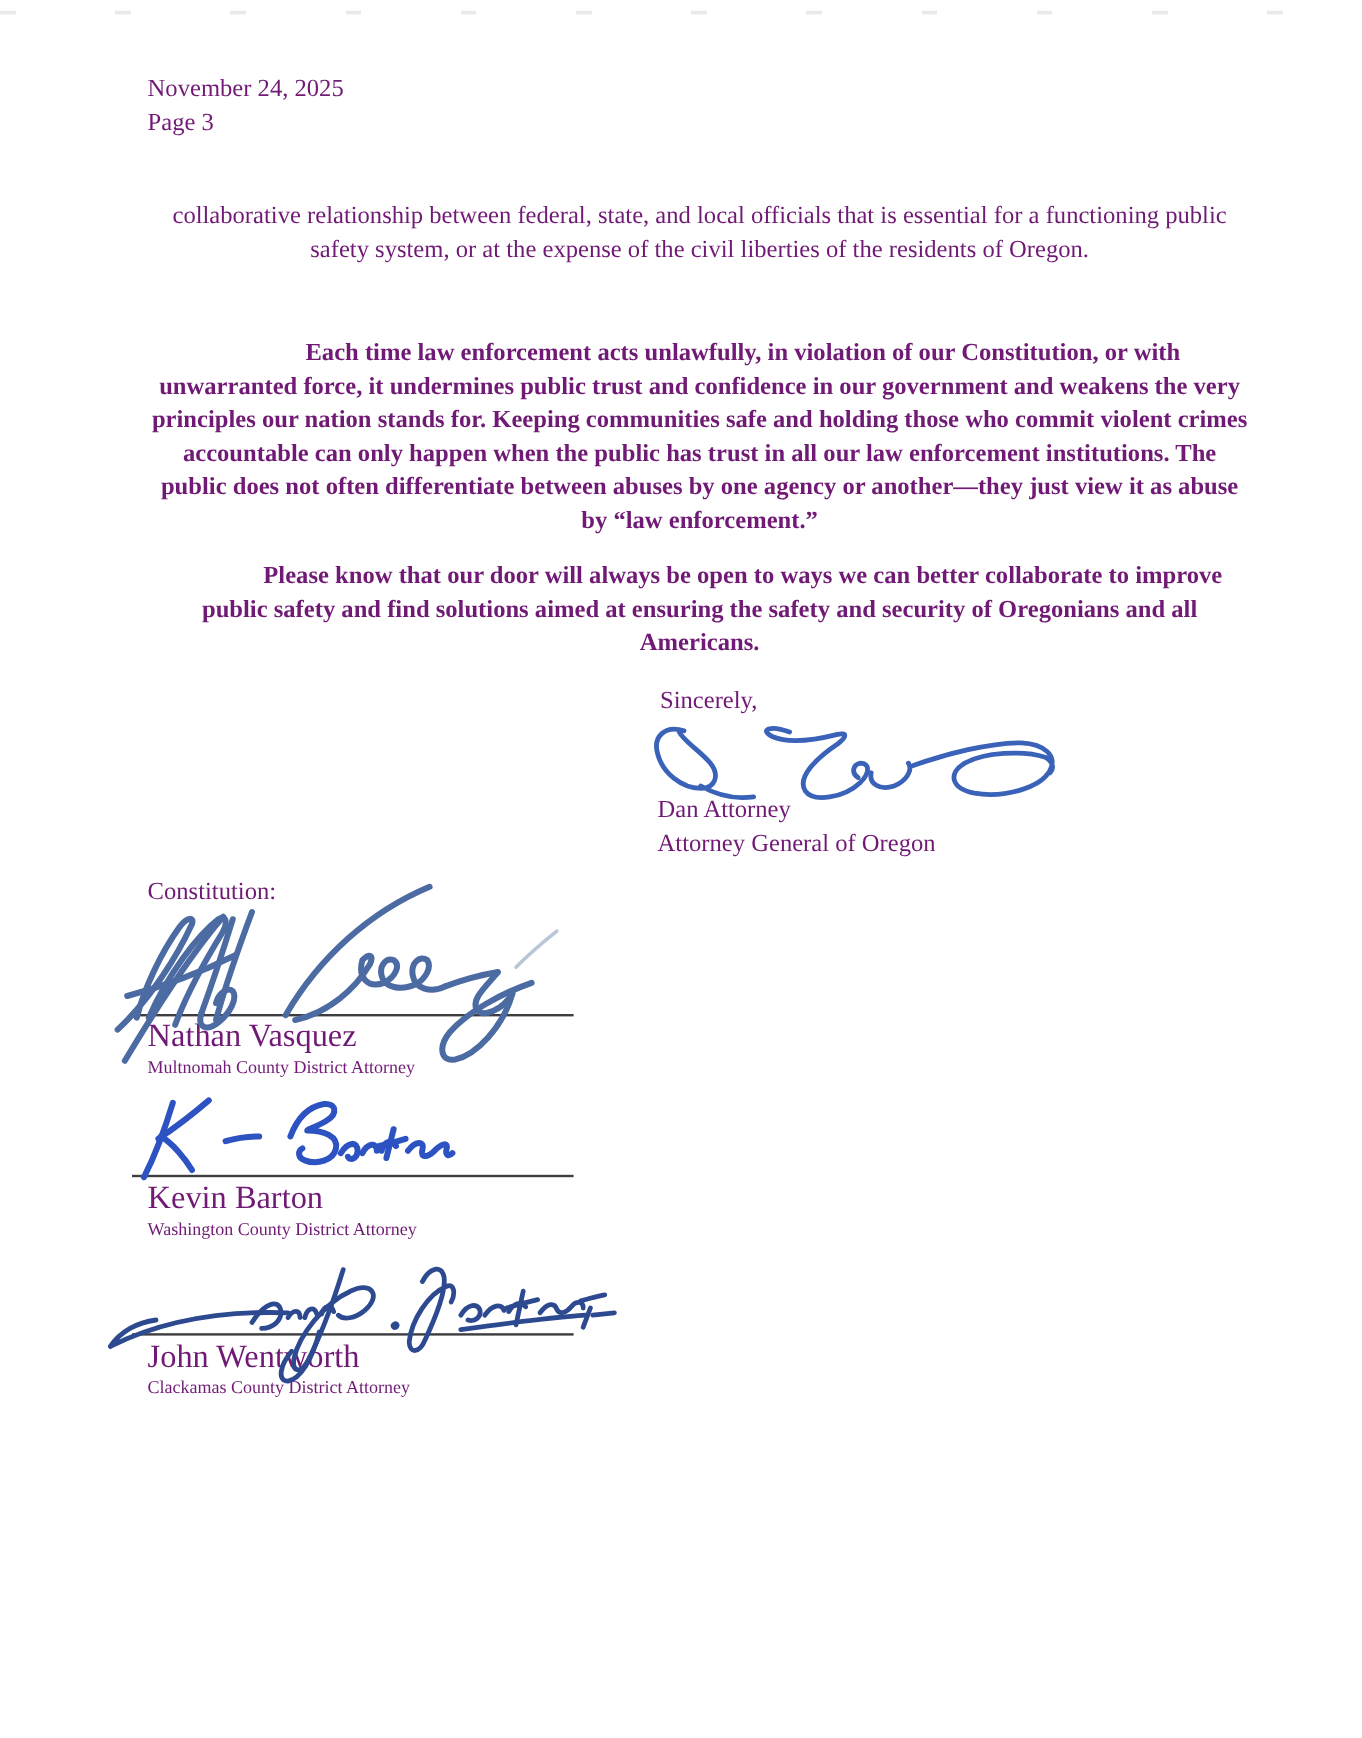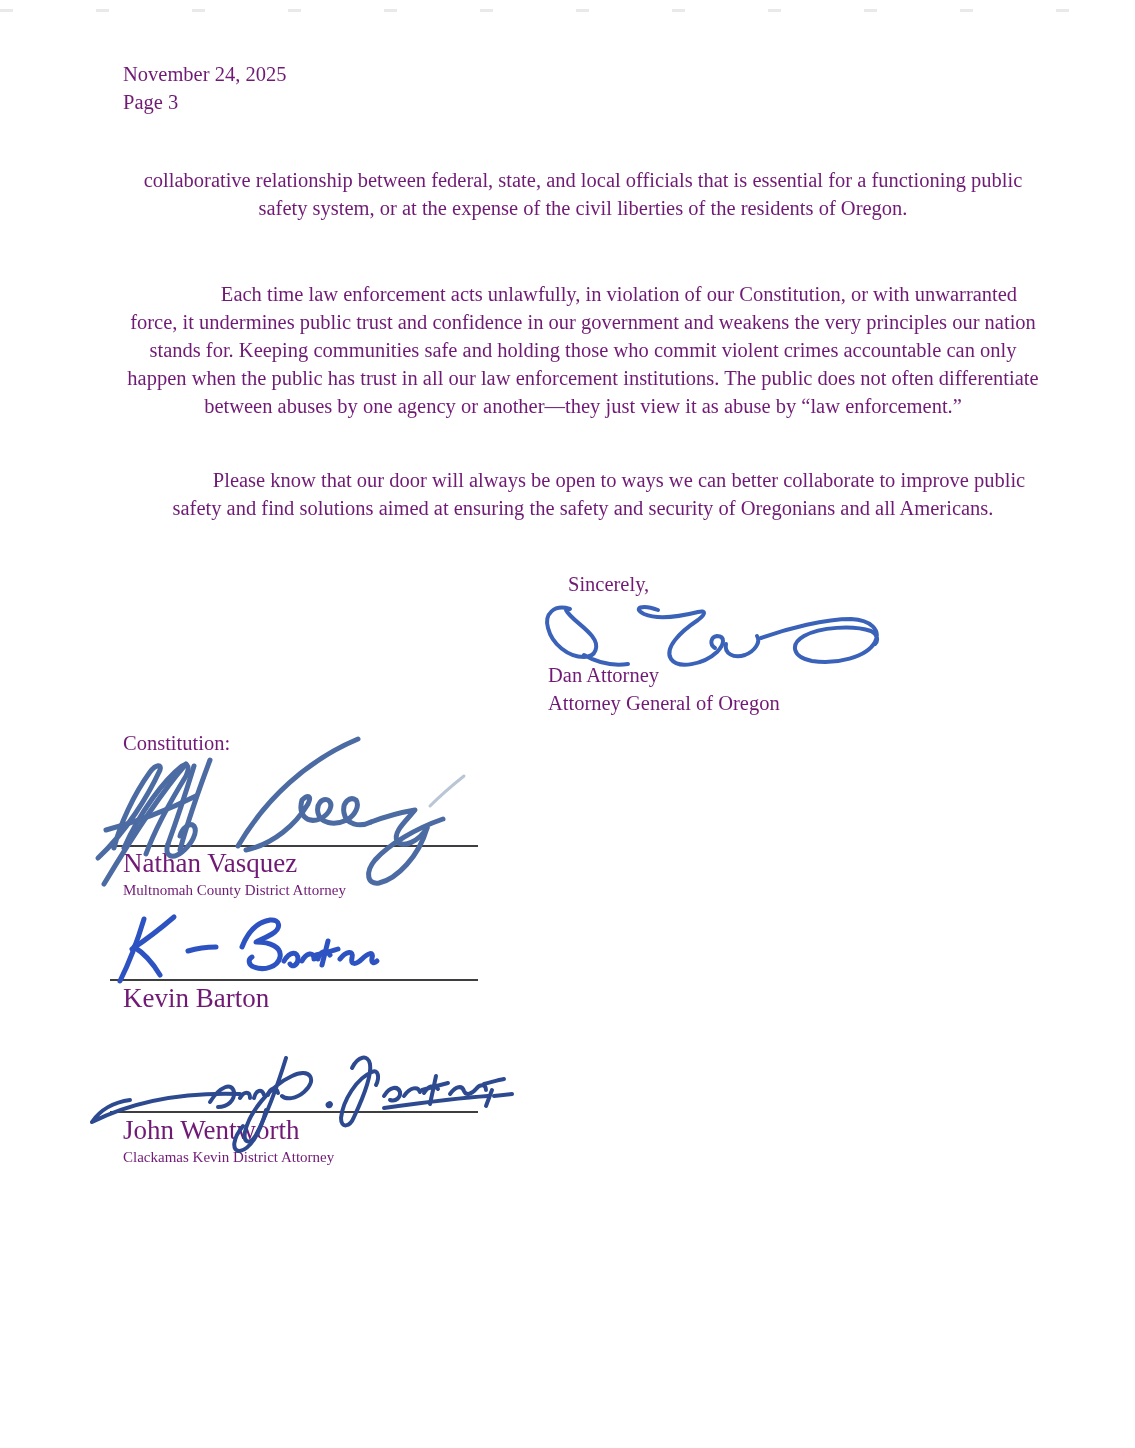--- a/index.html
+++ b/index.html
@@ -13,31 +13,31 @@
     overflow:hidden;
   }
   .scan-artifact {
     position:absolute; top:9px; left:0; width:100%; height:3px;
     background:repeating-linear-gradient(90deg,#e2e2e2 0 13px, transparent 13px 96px);
     opacity:.75;
   }
   .abs { position:absolute; }
   .body-text { font-size:20.5px; line-height:28px; }
   .para { width:920px; left:123px; text-align:center; }
-  .indent { text-indent:72px; }
+  .indent { text-indent:72px;font-weight:bold; }
   .hdr { left:123px; top:60px; }
   .sig-line {
     position:absolute; left:110px; width:368px; height:0;
     border-top:2px solid #3e3e40; z-index:1;
   }
   .sig-name  { position:absolute; left:123px; font-size:27px; line-height:27px; z-index:2; }
   .sig-title { position:absolute; left:123px; font-size:15px; line-height:27px; z-index:2; }
   svg.sig { position:absolute; z-index:4; overflow:visible; }
   svg.sig path { fill:none; stroke-linecap:round; stroke-linejoin:round; }
-  .closing { position:absolute; left:568px; top:570px; font-size:20.5px; line-height:28px; }
+  .closing { position:absolute; left:550px; top:570px; font-size:20.5px; line-height:28px; }
 </style>
 </head>
 <body>
 
 <div class="page">
   <div class="scan-artifact"></div>
 
   <div class="abs hdr body-text">
     <div>November 24, 2025</div>
     <div>Page 3</div>
@@ -84,33 +84,34 @@
     <path d="M18,34 C28,40 38,52 44,62"></path>
     <path d="M72,38 C82,35 92,34 100,34"></path>
     <path d="M126,34 C132,18 142,9 154,7 C164,6 166,15 156,21 C148,26 140,28 140,29 C154,29 166,34 164,44 C162,54 148,58 138,54 C132,52 132,46 136,44"></path>
     <path d="M168,48 C174,38 182,38 182,46 C182,52 176,55 174,51"></path>
     <path d="M186,48 C190,40 198,38 198,46"></path>
     <path d="M202,46 C204,38 210,36 214,42 M212,28 L206,52 M200,42 C208,40 216,38 222,36"></path>
     <path d="M224,46 C230,38 238,37 236,45 C234,52 240,52 246,46 C252,40 258,38 256,45 C255,50 258,51 261,48"></path>
   </svg>
   <div class="sig-line" style="top:979px"></div>
   <div class="sig-name" style="top:985px">Kevin Barton</div>
+  <div class="sig-title" style="top:1012px">Washington County District Attorney</div>
 
   <svg class="sig" style="left:88px; top:1050px" width="428" height="110" viewBox="0 0 428 110" stroke-width="4" stroke="#2d4a90">
     <path d="M4,72 C12,60 26,52 42,50 M4,72 C44,52 94,42 152,44"></path>
     <path d="M122,52 C132,36 144,32 146,42 C147,50 140,57 130,57"></path>
     <path d="M152,48 C156,41 162,41 162,48 M166,48 C168,40 174,38 176,45 M180,45 C182,38 188,36 190,43"></path>
     <path d="M198,8 C190,34 180,62 168,85 C162,95 155,93 157,82 C161,63 182,36 204,26 C222,17 230,30 216,42 C208,49 198,50 194,46"></path>
     <path d="M178,60 C172,84 162,99 152,101 C143,101 145,88 155,76"></path>
     <path d="M240,54 C242,52 244,54 242,56 C240,57 239,55 240,54"></path>
     <path d="M264,18 C270,6 280,4 282,14 C284,26 274,50 266,67 C262,77 253,79 253,68 C255,50 269,28 284,22 C290,19 292,27 288,35"></path>
     <path d="M296,46 C302,36 310,36 312,42 C313,47 308,52 302,50"></path>
     <path d="M316,46 C322,37 330,36 332,42"></path>
     <path d="M336,43 C340,36 346,34 350,39 M348,26 L342,54 M334,40 C344,37 352,35 360,33"></path>
     <path d="M362,44 C368,36 374,35 376,41 C378,46 384,44 388,39 C392,34 398,34 398,40"></path>
     <path d="M404,40 L398,56 M396,34 C404,32 410,30 416,29"></path>
     <path d="M296,58 C332,53 368,48 400,46"></path>
     <path d="M406,46 L424,44"></path>
   </svg>
   <div class="sig-line" style="top:1111px"></div>
   <div class="sig-name" style="top:1117px">John Wentworth</div>
-  <div class="sig-title" style="top:1144px">Clackamas Kevin District Attorney</div>
+  <div class="sig-title" style="top:1144px">Clackamas County District Attorney</div>
 </div>
 
 </body></html>

